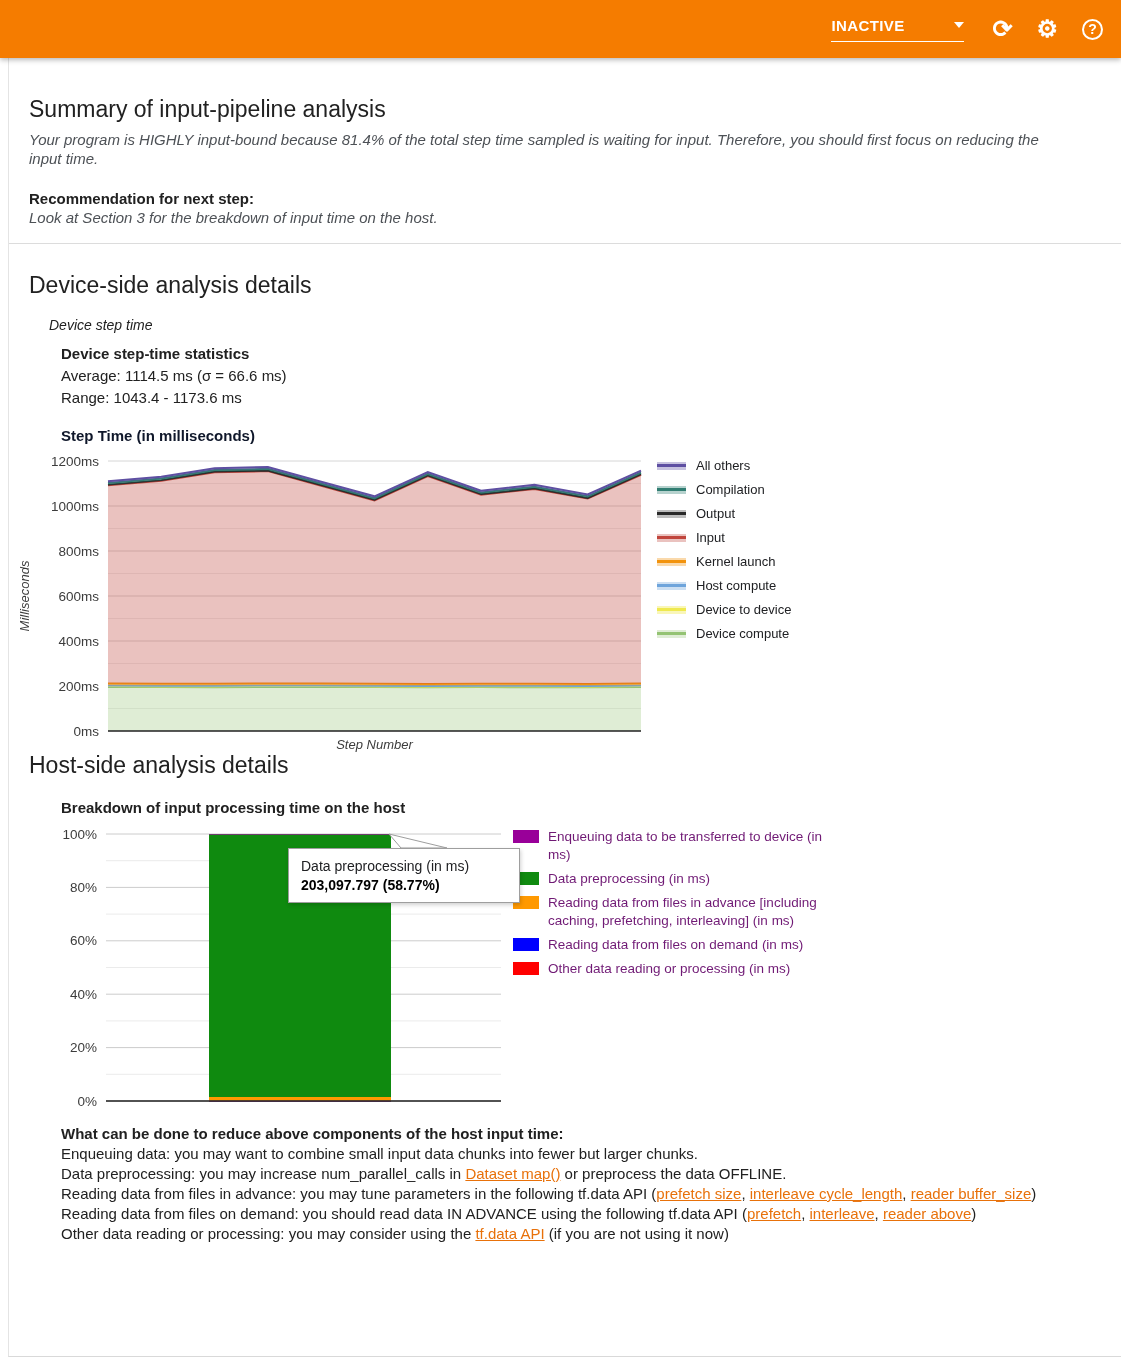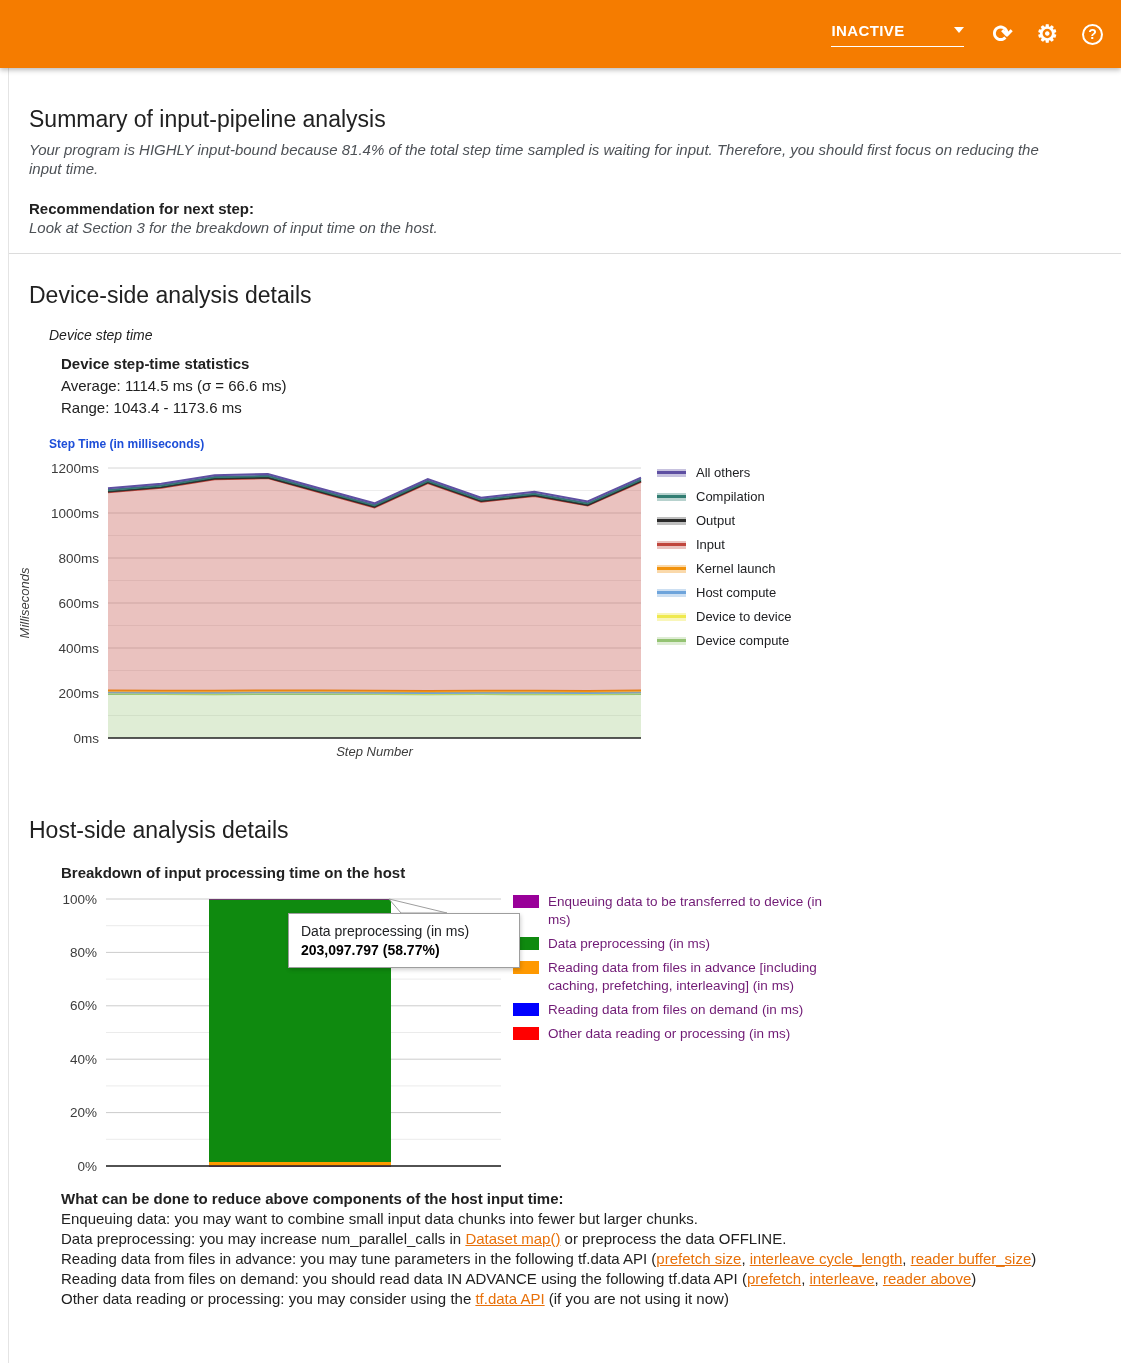--- a/index.html
+++ b/index.html
@@ -1,21 +1,21 @@
 <!DOCTYPE html>
 <html><head>
 <meta charset="utf-8">
 <style>
   * { margin:0; padding:0; box-sizing:border-box; }
   html,body { width:1121px; background:#fff; font-family:"Liberation Sans", sans-serif; color:#3c4043; }
   body { height:1363px; overflow:hidden; }
 
   
   .topbar {
-    height:68px; background:#f57c00; display:flex; align-items:center;
+    height:58px; background:#f57c00; display:flex; align-items:center;
     justify-content:flex-end; padding-right:18px; gap:24px;
     box-shadow:0 2px 5px rgba(0,0,0,0.28); position:relative; z-index:5;
   }
   .status-select {
     width:133px; color:#fff; font-size:15px; font-weight:bold; letter-spacing:.4px;
     border-bottom:1px solid #fff; padding-bottom:7px; display:flex;
     justify-content:space-between; align-items:center; cursor:pointer; margin-right:4px;
   }
   .caret { width:0; height:0; border-left:5px solid transparent; border-right:5px solid transparent; border-top:6px solid #fff; margin-left:8px; }
   .tb-icon { color:#fff; font-size:24px; line-height:24px; cursor:pointer; font-weight:bold; }
@@ -27,33 +27,33 @@
 
   h1.section-title { font-size:23px; font-weight:normal; color:#212121; margin-left:20px; }
   .summary p { font-size:15px; font-style:italic; color:#4d5156; line-height:19px; margin-left:20px; max-width:1040px; }
   .summary .rec-head { font-size:15px; font-weight:bold; font-style:normal; color:#212121; margin-top:21px; }
   .divider { border-top:1px solid #dcdcdc; margin-top:16px; }
 
   .device-section { padding-top:28px; }
   h2.sub-title { font-size:14px; font-weight:normal; color:#212121; margin:18px 0 10px 40px;font-style:italic; }
   .stats { margin-left:52px; font-size:15px; color:#212121; line-height:22px; }
   .stats .b { font-weight:bold; }
-  .chart-heading { margin:18px 0 0 40px; font-size:12px; font-weight:bold; color:#1d4ed8; }
+  .chart-heading { margin:18px 0 0 52px; font-size:15px; font-weight:bold; color:#0f172a; }
 
   
   .step-chart-block { position:relative; height:302px; margin-top:6px; }
   .step-chart-block svg { position:absolute; left:0; top:0; }
   .chart-legend { position:absolute; left:648px; top:8px; }
   .legend-row { display:flex; align-items:center; margin-bottom:9px; }
   .lg-swatch { width:29px; height:8px; position:relative; margin-right:10px; flex:none; }
   .lg-swatch .stripe { position:absolute; left:0; right:0; top:2.5px; height:3px; }
   .legend-row .lg-label { font-size:13px; color:#202124; white-space:nowrap; }
 
   
-  .host-section h1 { margin-top:58px; }
+  .host-section h1 { }
   .host-chart-heading { margin:20px 0 0 52px; font-size:15px; font-weight:bold; color:#212121; }
   .host-chart-block { position:relative; height:284px; margin-top:10px; }
   .host-chart-block svg.plot { position:absolute; left:0; top:0; }
   .host-legend { position:absolute; left:504px; top:2px; width:330px; }
   .host-legend .legend-row { align-items:flex-start; margin-bottom:6px; }
   .sq-swatch { width:26px; height:13px; margin-right:9px; margin-top:2px; flex:none; }
   .host-legend .lg-label { font-size:13.5px; color:#701a75; line-height:18px; white-space:normal; }
 
   .host-tooltip { position:absolute; left:279px; top:22px; width:232px; background:#fff;
     border:1px solid #9e9e9e; box-shadow:1px 2px 4px rgba(0,0,0,0.18); padding:9px 12px; }

